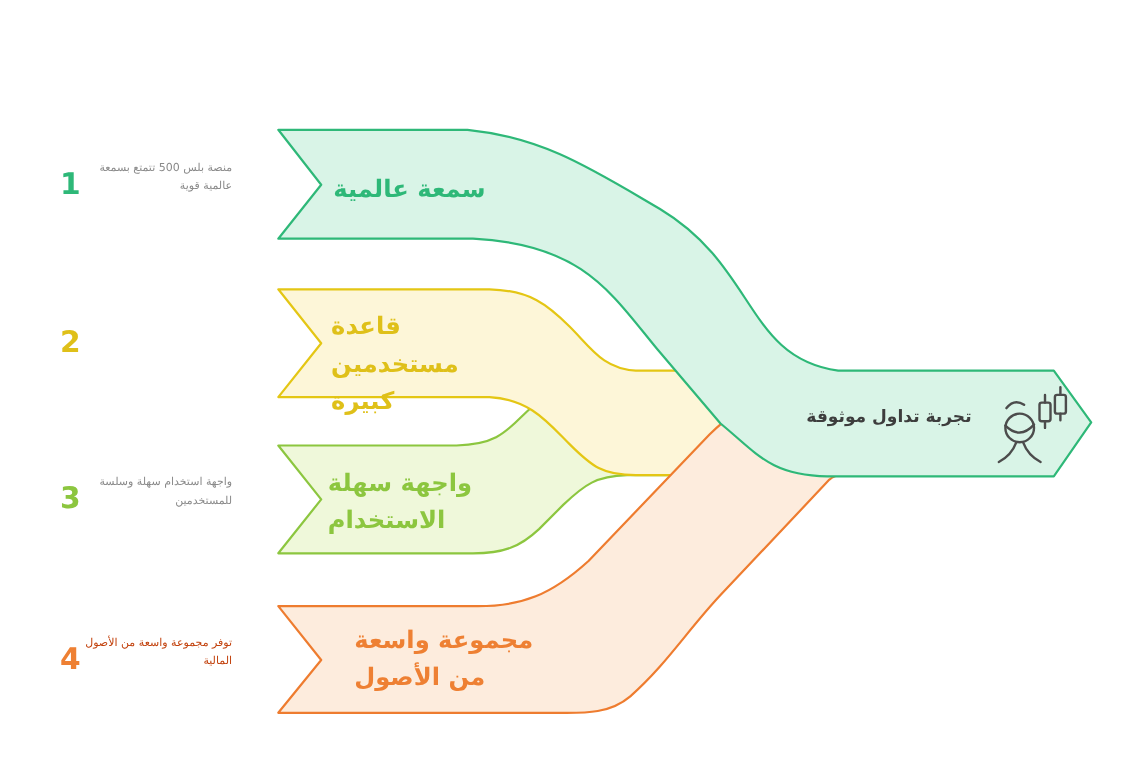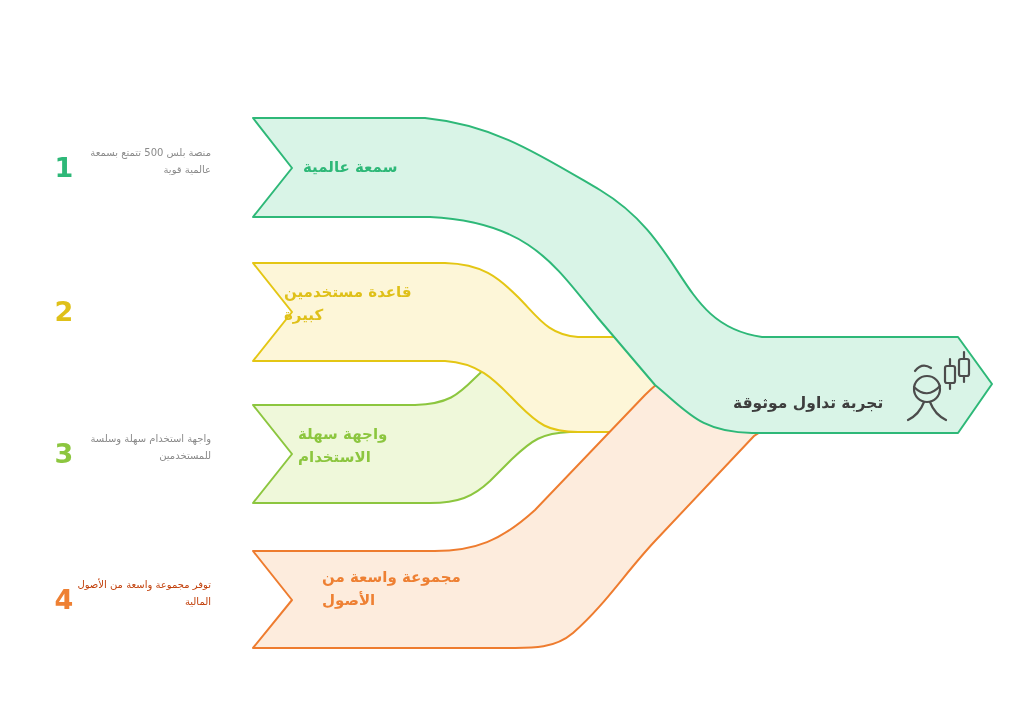--- a/index.html
+++ b/index.html
@@ -17,29 +17,29 @@
     font-weight:bold;font-size:27px;line-height:40px;
   }
   .num1{top:148px}.num2{top:292px}.num3{top:434px}.num4{top:580px}
   .desc{
     position:absolute;left:67px;width:144px;direction:rtl;text-align:right;
     font-size:10px;line-height:1.65;color:#8a8a8a;
   }
   .desc1{top:145px}.desc2{top:289px}.desc3{top:431px}.desc4{top:577px}
   .band-label{
     position:absolute;direction:rtl;text-align:left;
-    font-weight:bold;font-size:15px;line-height:1.55;
+    font-weight:bold;font-size:22px;line-height:1.55;
   }
   .bl1{left:303px;top:156px;width:150px}
-  .bl2{left:284px;top:281px;width:160px}
+  .bl2{left:301px;top:281px;width:160px}
   .bl3{left:298px;top:423px;width:150px}
   .bl4{left:298px;top:566px;width:172px}
   .result-label{
     position:absolute;left:733px;top:370px;width:152px;direction:rtl;text-align:left;
-    font-weight:bold;font-size:15.5px;margin-top:24px;
+    font-weight:bold;font-size:15.5px;
   }
 </style>
 </head>
 <body>
 
 <div class="canvas">
 
   <svg class="diagram-svg" viewBox="0 0 1022 711" xmlns="http://www.w3.org/2000/svg">
 
     <path stroke-width="2" stroke-linejoin="round" d="M 253 405 H 415 C 448 404 458 395 475 378 L 515 340

